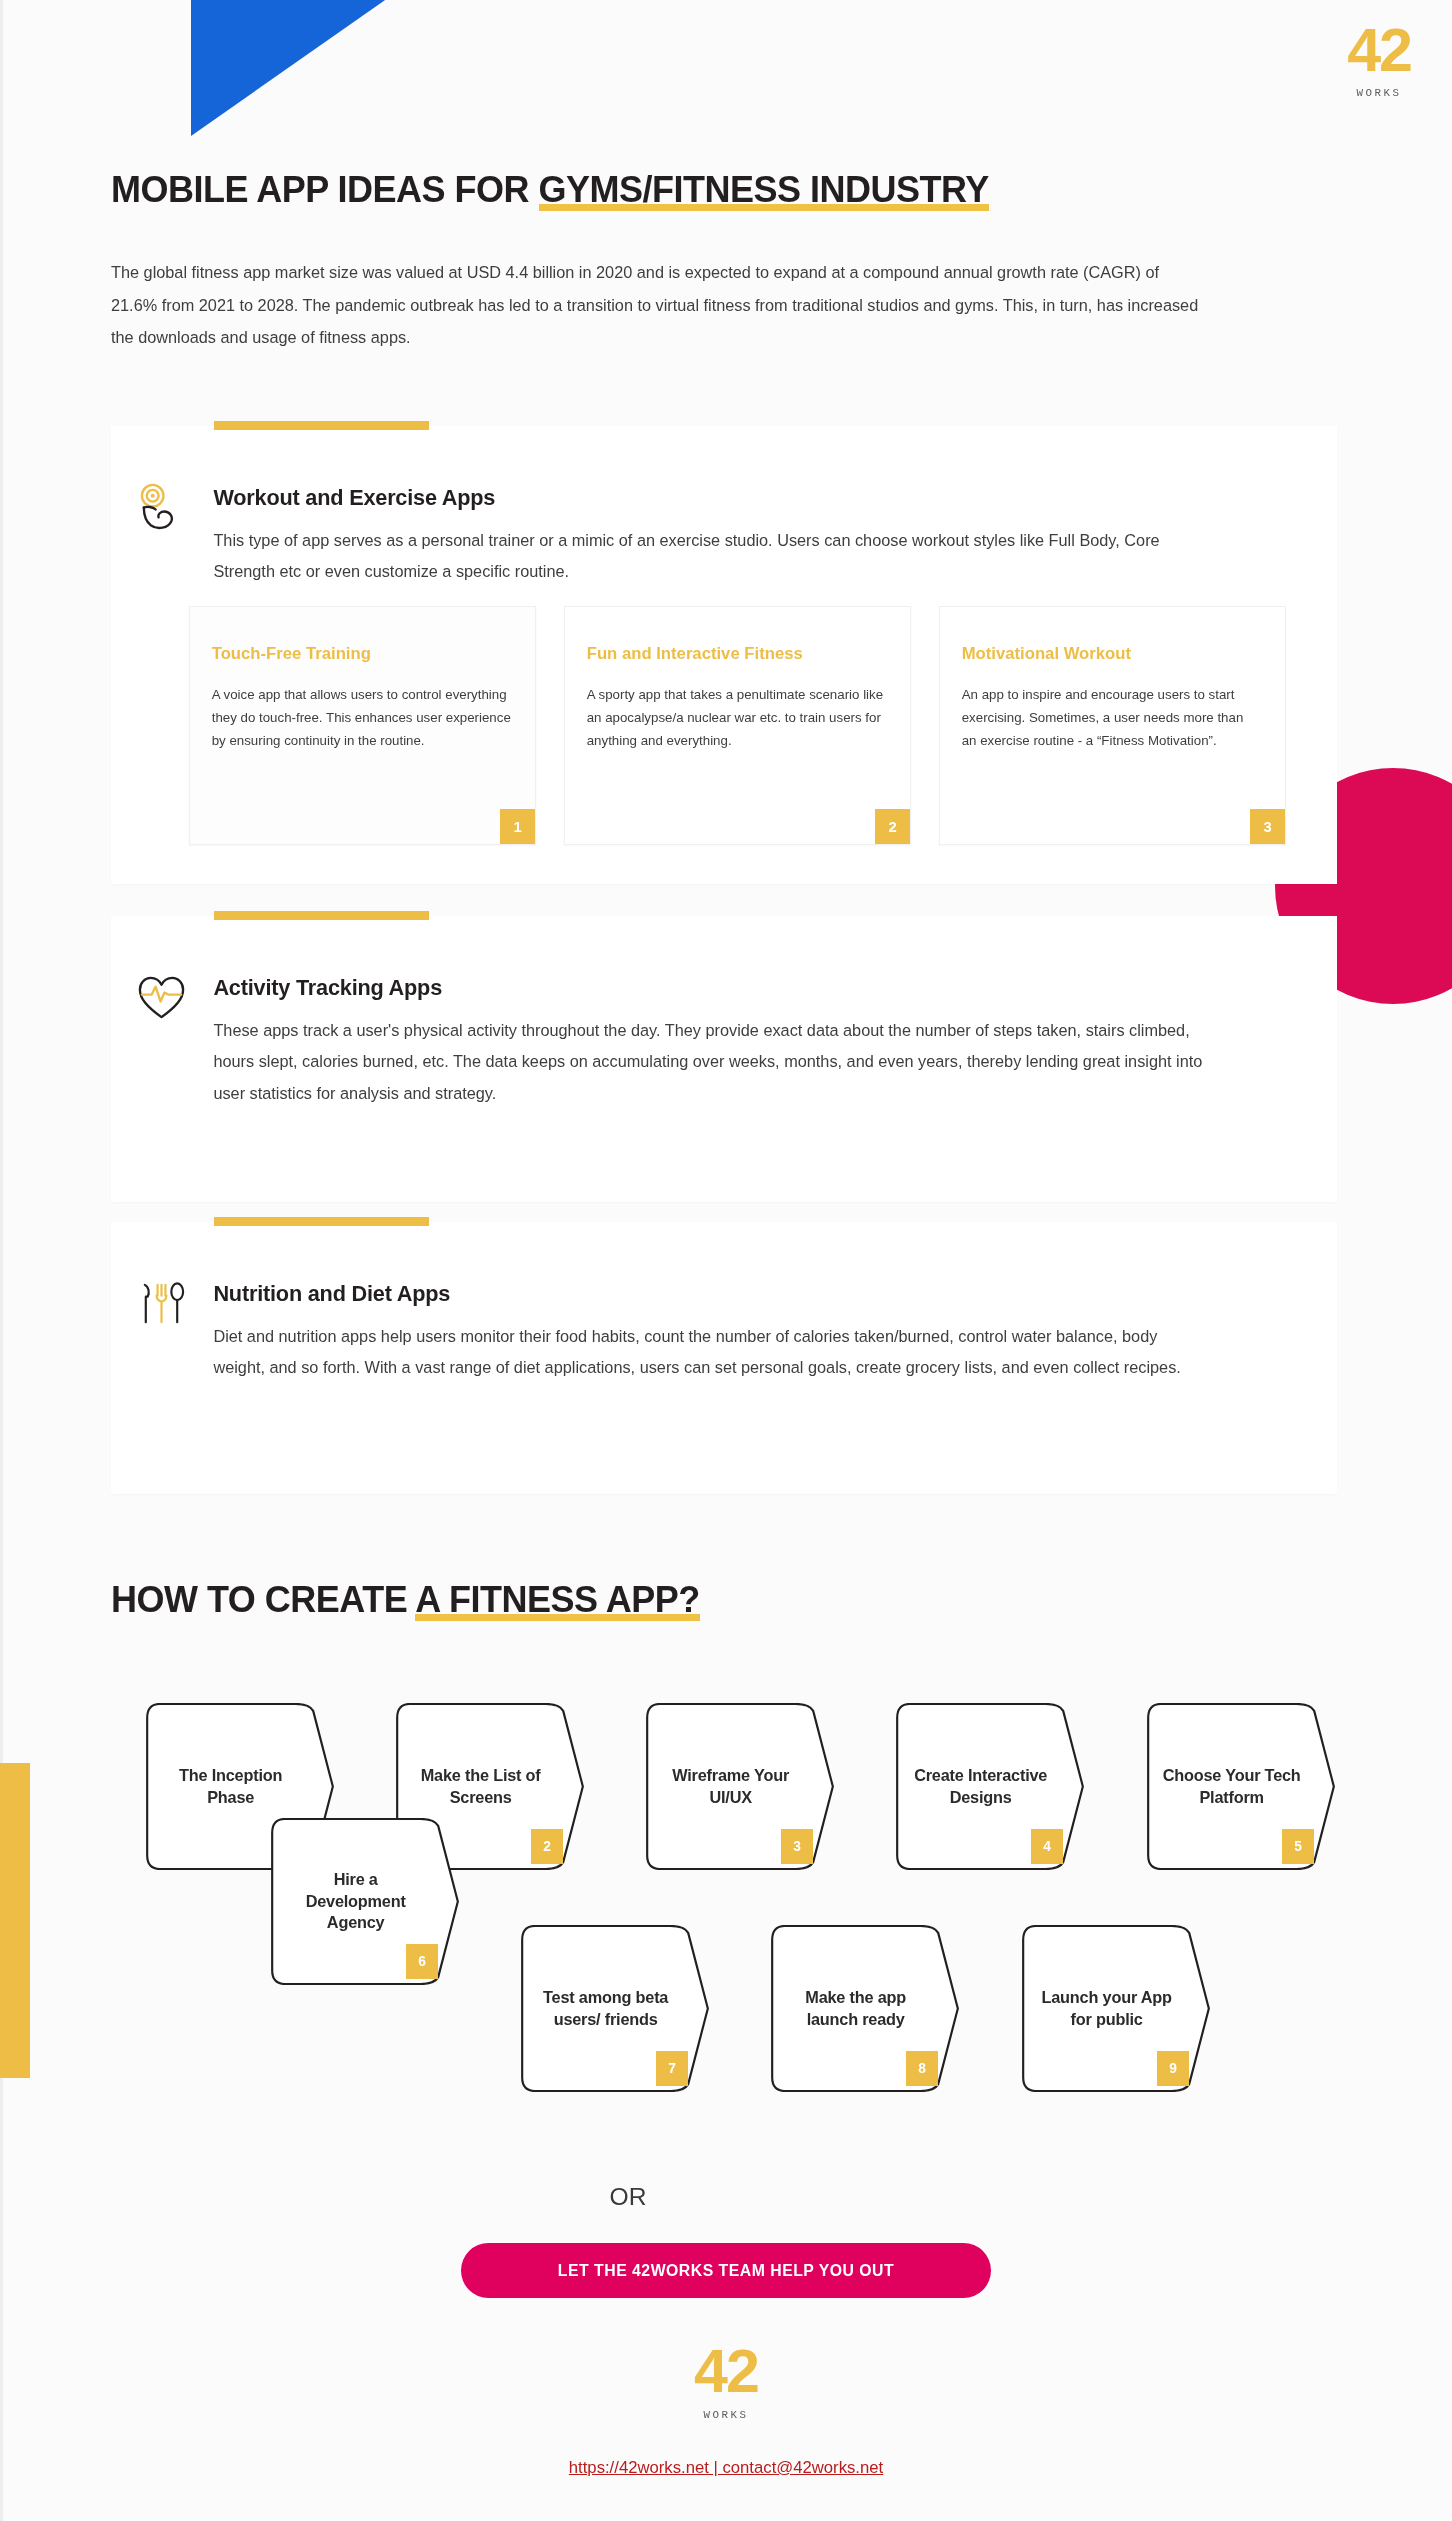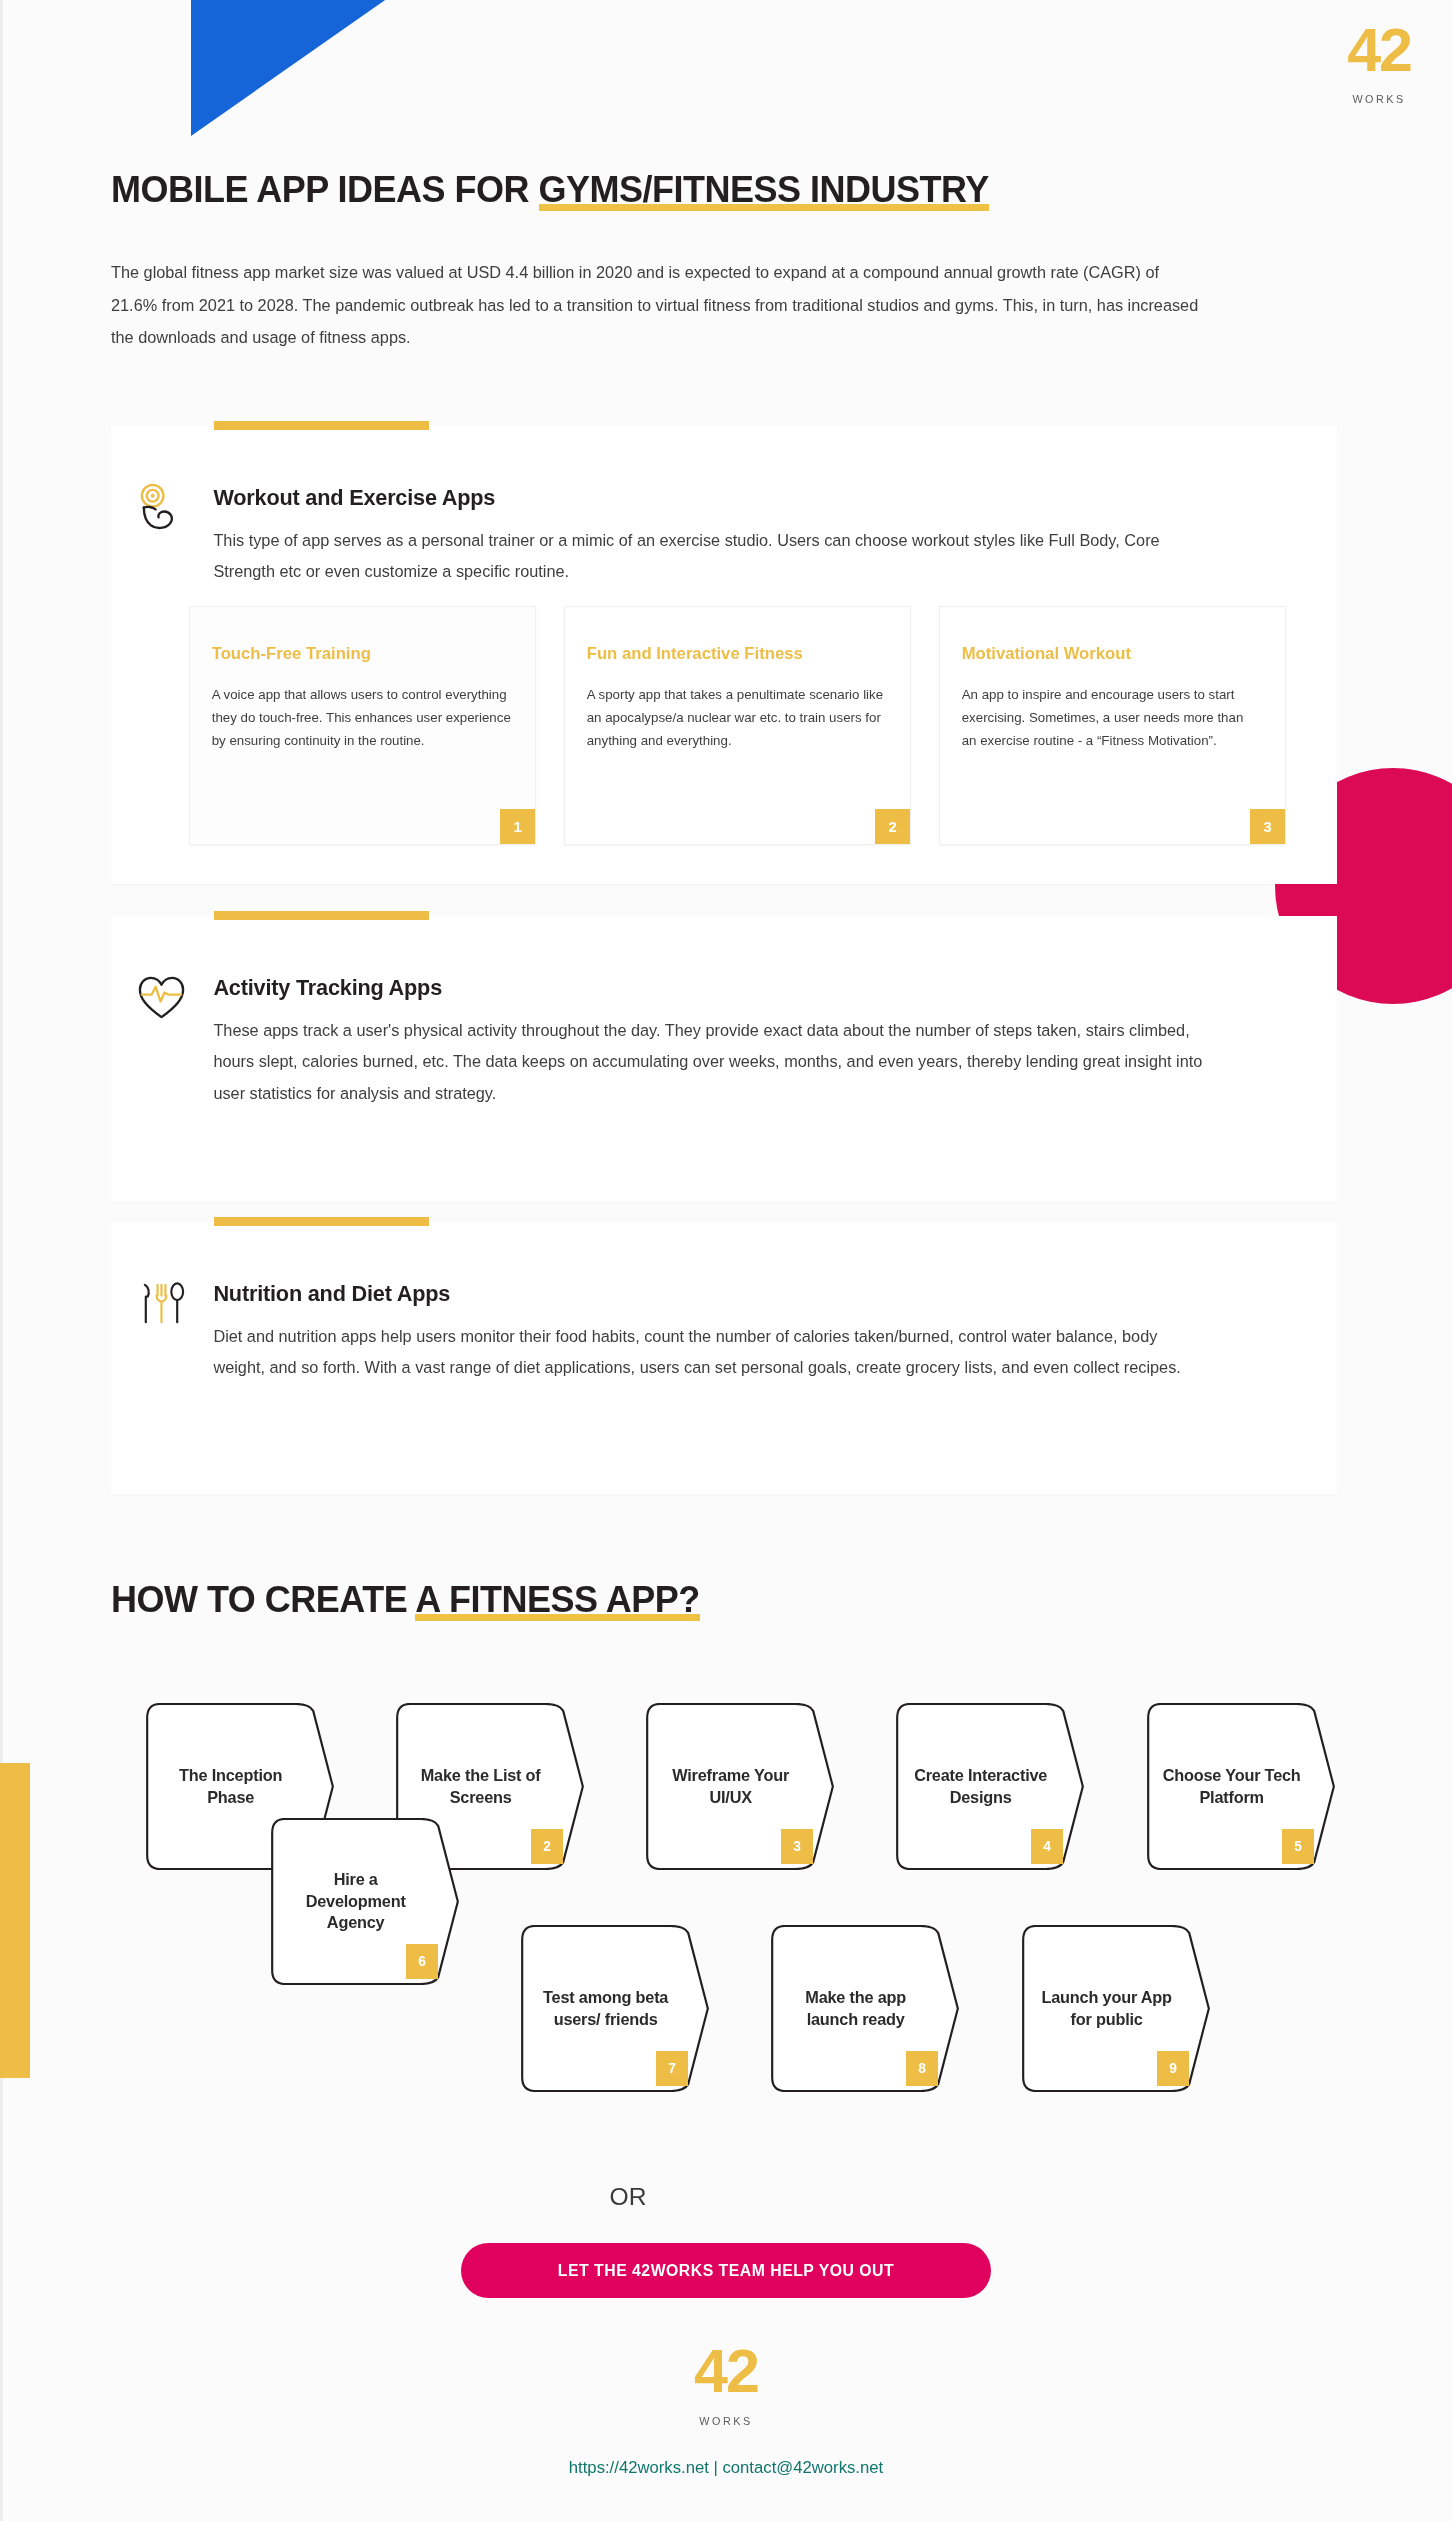--- a/index.html
+++ b/index.html
@@ -37,21 +37,21 @@
     position:absolute; right:41px; top:21.7px;
     text-align:center; line-height:1;
   }
   .logo-42{
     font-family:"Liberation Sans", sans-serif;
     font-weight:700; color:#edbd45; font-size:61px;
     letter-spacing:-2px; line-height:.95;
   }
   .logo-works{
     font-size:10.8px; letter-spacing:2.5px; color:#5c5c5c;
-    font-weight:400; margin-top:14px;
+    font-weight:400; margin-top:8px;font-family:Liberation Mono, monospace;
   }
 
   
   .sec-title{
     position:absolute;
     font-weight:800; font-size:36px; letter-spacing:-0.5px;
     color:#231f20; white-space:nowrap;
   }
   .sec-title .hl{
     background:linear-gradient(to top,#f0c244 0,#f0c244 6.9px,transparent 6.9px);
@@ -150,21 +150,21 @@
     font-size:15.8px; font-weight:700; letter-spacing:0.5px;
     font-family:"Liberation Sans", sans-serif;
   }
   .logo-bottom{
     position:absolute; left:0; width:1452px; top:2343px;
     text-align:center;
   }
   .logo-bottom .logo-42{ font-size:61px; }
   .footer-links{
     position:absolute; left:0; width:1452px; top:2458px;
-    text-align:center; font-size:16.7px; color:#0f766e;
+    text-align:center; font-size:16.7px; color:#b91c1c;text-decoration:underline;
   }
 </style>
 </head>
 <body>
 
 <div class="edge-line"></div>
 <div class="deco-blue-tri"></div>
 <div class="deco-pink-circle"></div>
 <div class="deco-yellow-bar"></div>
 

